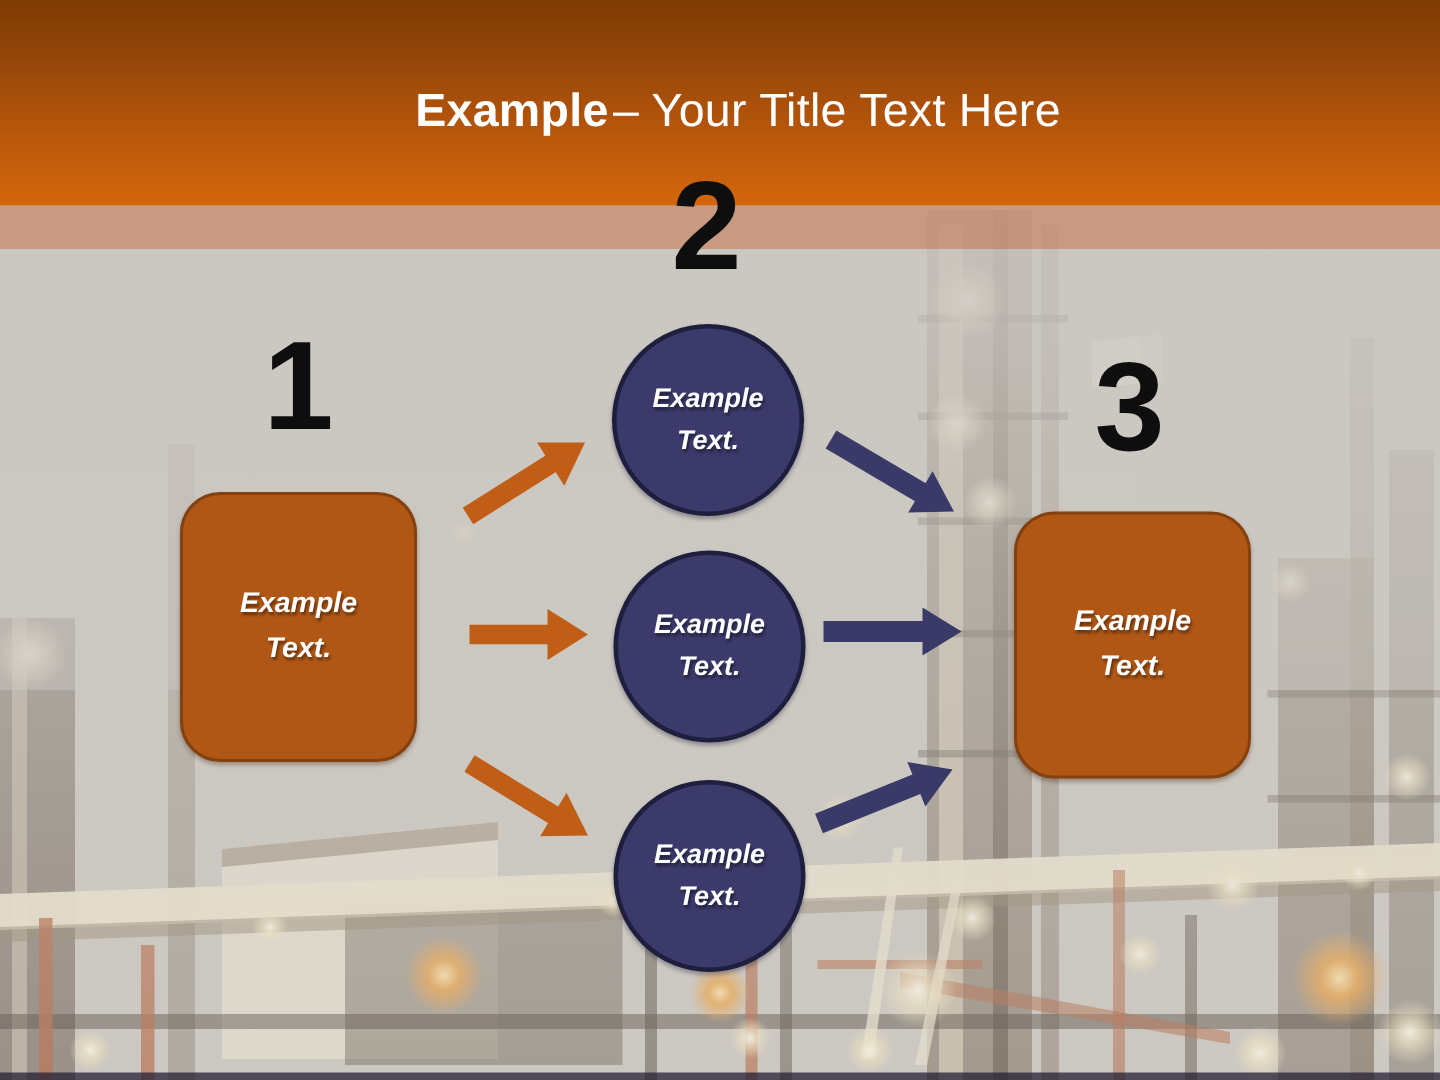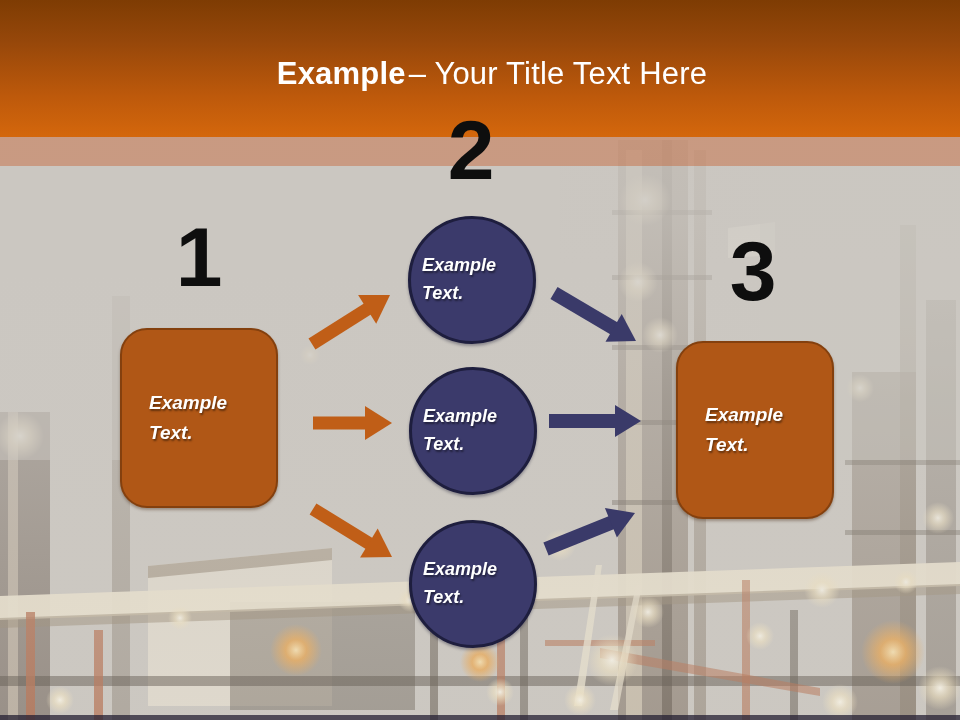--- a/index.html
+++ b/index.html
@@ -44,21 +44,21 @@
     box-shadow:0 2px 3px rgba(60,30,5,0.35);
   }
   
   .circle {
     position:absolute; width:128px; height:128px; border-radius:50%;
     background:#3b3a6b; border:3px solid #1e1e3e;
     display:flex; align-items:center; justify-content:center;
     box-shadow:0 2px 3px rgba(20,20,45,0.35);
   }
   .shape-label {
-    width:100px; color:#ffffff;
+    width:100px; text-align:center; color:#ffffff;
     font-weight:700; font-style:italic; font-size:19px; line-height:1.6;
     text-shadow:1px 2px 2px rgba(0,0,0,0.45);
   }
   .circle .shape-label { font-size:18px; line-height:1.55; }
 
   .arrows { position:absolute; left:0; top:0; width:960px; height:720px; pointer-events:none; }
 </style>
 </head>
 <body>
 

